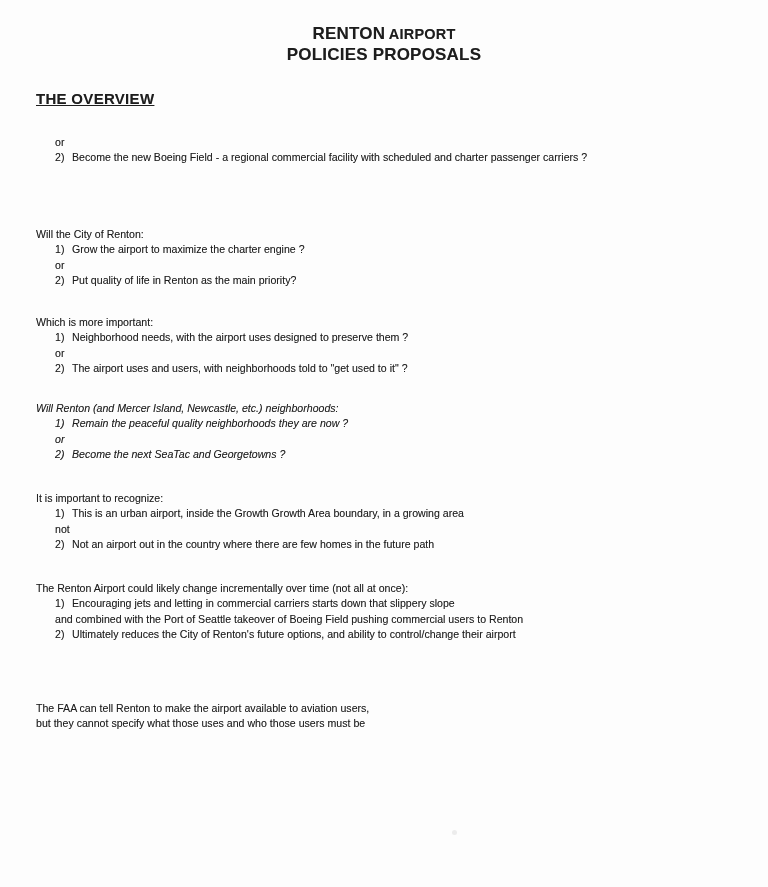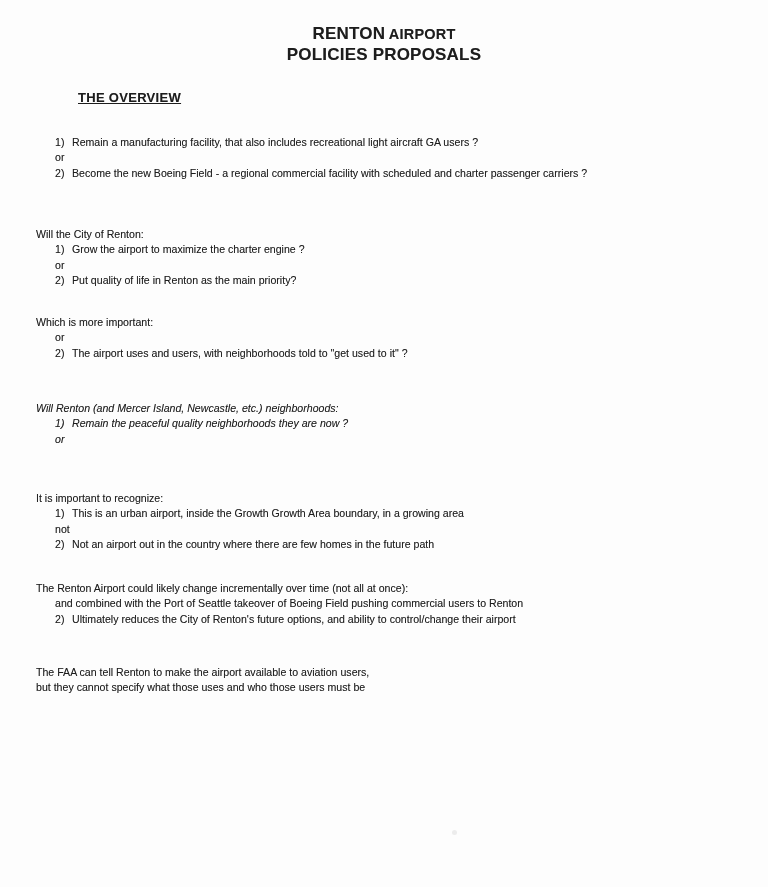--- a/index.html
+++ b/index.html
@@ -31,42 +31,41 @@
     line-height: 20px;
   }
   .title-main   { font-size: 17px; letter-spacing: 0.2px; }
   .title-sub    { font-size: 14.5px; letter-spacing: 0.2px; }
   .title-line2  { font-size: 17px; letter-spacing: 0.2px; margin-top: 1px; }
 
   .overview-heading {
     position: absolute;
     top: 90px;
     left: 36px;
-    font-size: 13px;
+    font-size: 15px;
     font-weight: bold;
     text-decoration: underline;
     letter-spacing: 0.3px;
-    margin-left: 42px;
   }
 
   .section {
     position: absolute;
     left: 36px;
     right: 16px;
     font-size: 10.6px;
     line-height: 15.4px;
     white-space: nowrap;
   }
   .s1 { top: 135px; }
   .s2 { top: 227px; }
   .s3 { top: 315px; }
   .s4 { top: 401px; font-style: italic; }
   .s5 { top: 491px; }
   .s6 { top: 581px; }
-  .s7 { top: 665px; }
+  .s7 { top: 701px; }
 
   .line.indent { padding-left: 19px; }
   .num {
     display: inline-block;
     min-width: 17px;
   }
 
   .scan-artifact {
     position: absolute;
     top: 830px;
@@ -85,53 +84,55 @@
   <div class="title-block">
     <div>
       <span class="title-main">RENTON</span><span class="title-sub"> AIRPORT</span>
     </div>
     <div class="title-line2">POLICIES PROPOSALS</div>
   </div>
 
   <div class="overview-heading">THE OVERVIEW</div>
 
   <div class="section s1">
-    <div class="line indent"><span class="num">1)</span><span>Remain a manufacturing facility, that also includes recreational light aircraft GA users ?</span></div>
     <div class="line indent">or</div>
     <div class="line indent"><span class="num">2)</span><span>Become the new Boeing Field - a regional commercial facility with scheduled and charter passenger carriers ?</span></div>
   </div>
 
   <div class="section s2">
     <div class="line">Will the City of Renton:</div>
     <div class="line indent"><span class="num">1)</span><span>Grow the airport to maximize the charter engine ?</span></div>
     <div class="line indent">or</div>
     <div class="line indent"><span class="num">2)</span><span>Put quality of life in Renton as the main priority?</span></div>
   </div>
 
   <div class="section s3">
     <div class="line">Which is more important:</div>
+    <div class="line indent"><span class="num">1)</span><span>Neighborhood needs, with the airport uses designed to preserve them ?</span></div>
     <div class="line indent">or</div>
     <div class="line indent"><span class="num">2)</span><span>The airport uses and users, with neighborhoods told to "get used to it" ?</span></div>
   </div>
 
   <div class="section s4">
     <div class="line">Will Renton (and Mercer Island, Newcastle, etc.) neighborhoods:</div>
     <div class="line indent"><span class="num">1)</span><span>Remain the peaceful quality neighborhoods they are now ?</span></div>
     <div class="line indent">or</div>
+    <div class="line indent"><span class="num">2)</span><span>Become the next SeaTac and Georgetowns ?</span></div>
   </div>
 
   <div class="section s5">
     <div class="line">It is important to recognize:</div>
     <div class="line indent"><span class="num">1)</span><span>This is an urban airport, inside the Growth Growth Area boundary, in a growing area</span></div>
     <div class="line indent">not</div>
     <div class="line indent"><span class="num">2)</span><span>Not an airport out in the country where there are few homes in the future path</span></div>
   </div>
 
   <div class="section s6">
     <div class="line">The Renton Airport could likely change incrementally over time (not all at once):</div>
+    <div class="line indent"><span class="num">1)</span><span>Encouraging jets and letting in commercial carriers starts down that slippery slope</span></div>
     <div class="line indent">and combined with the Port of Seattle takeover of Boeing Field pushing commercial users to Renton</div>
     <div class="line indent"><span class="num">2)</span><span>Ultimately reduces the City of Renton's future options, and ability to control/change their airport</span></div>
   </div>
 
   <div class="section s7">
     <div class="line">The FAA can tell Renton to make the airport available to aviation users,</div>
     <div class="line">but they cannot specify what those uses and who those users must be</div>
   </div>
 
   <div class="scan-artifact"></div>

